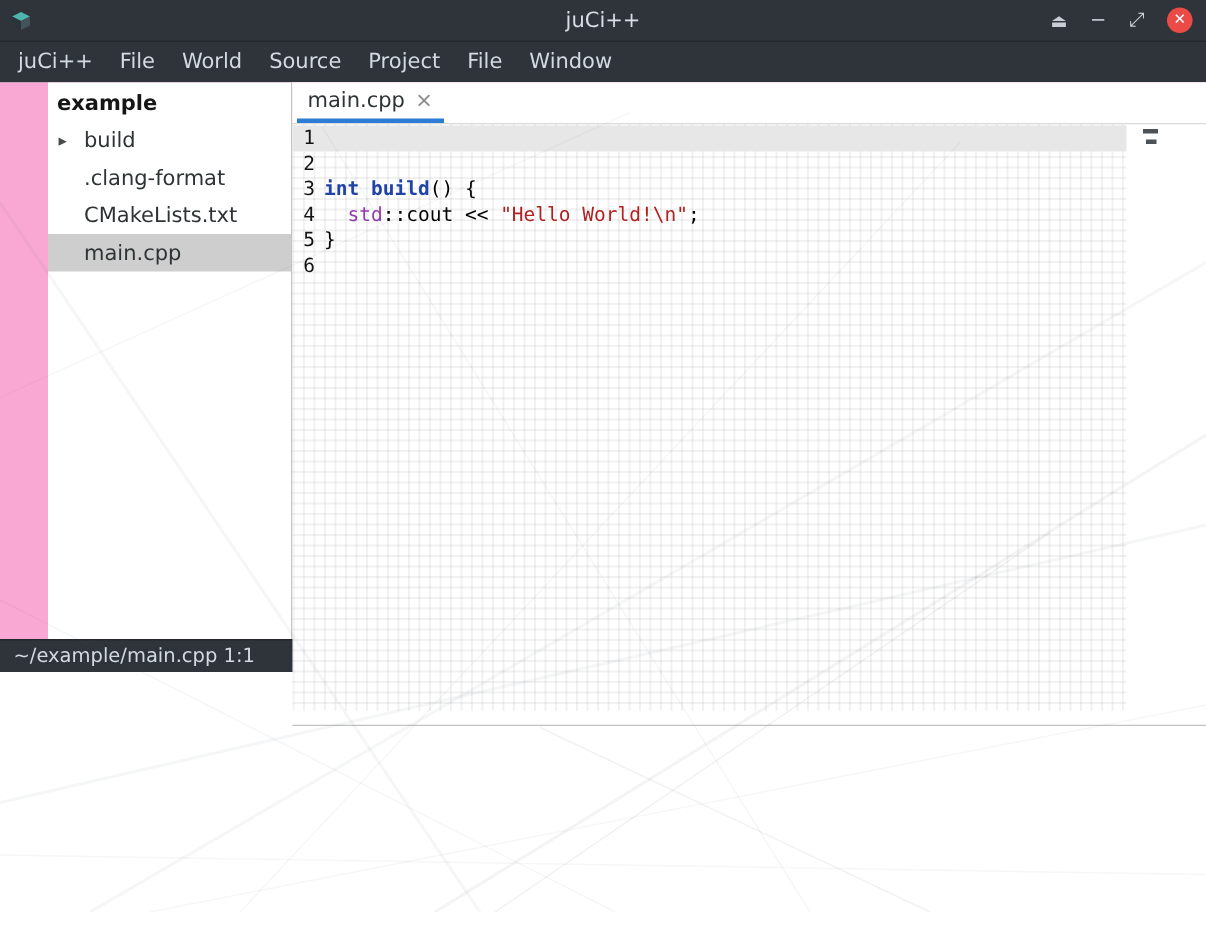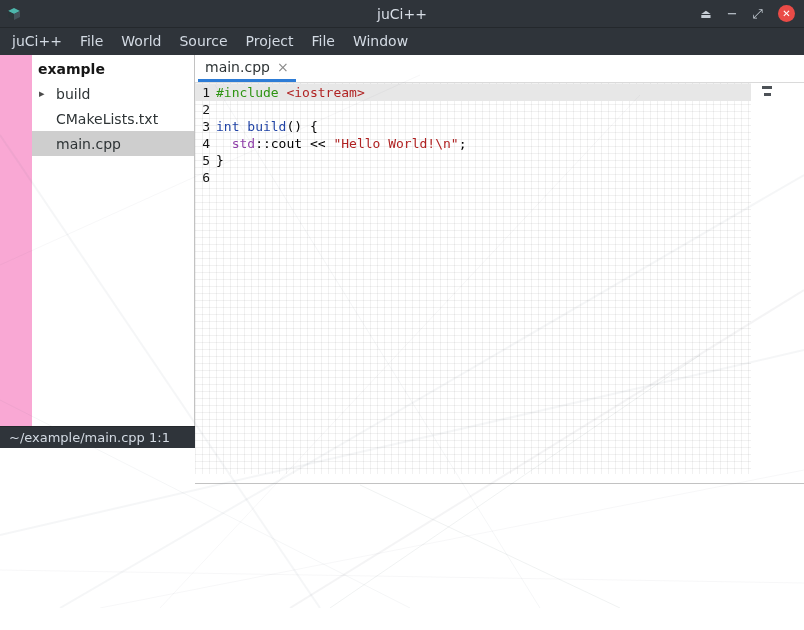--- a/index.html
+++ b/index.html
@@ -69,21 +69,21 @@
       linear-gradient(to bottom, rgba(0,0,0,0.055) 1px, transparent 1px);
     background-size:7px 7px;
   }
   .line{display:flex;height:17px;}
   .line.hl{background:#e7e7e7;}
   .ln{flex:0 0 13px;width:13px;text-align:right;color:#141414;margin-right:6px;padding-left:2px;}
   .code{white-space:pre;color:var(--c-p,#000);}
   :root{--c-pre:#2e9412;--c-str:#b02222;--c-kw:#2043a5;--c-ns:#8f3fa8;--c-p:#000000;}
   .tok-pre{color:var(--c-pre);}
   .tok-str{color:var(--c-str);}
-  .tok-kw{color:var(--c-kw);font-weight:normal;}
+  .tok-kw{color:var(--c-kw);font-weight:bold;}
   .tok-ns{color:var(--c-ns);font-weight:normal;}
   .tok-p{color:var(--c-p);}
 
   .overview{position:absolute;left:565px;top:2px;width:20px;height:20px;}
   .overview .mark{position:absolute;background:#4d5257;}
   .overview .m1{left:2px;top:1px;width:10px;height:3px;}
   .overview .m2{left:4px;top:8px;width:7px;height:3px;}
 
   .bottom-panel{flex:1 1 auto;background:#fff;border-top:1px solid #c2c2c2;}
 
@@ -135,20 +135,23 @@
   <div class="content">
 
     <div class="sidebar">
       <div class="sidebar-header">example</div>
       <div id="tree">
           <div class="tree-item">
             <span class="expander">▸</span>
             <span>build</span>
           </div>
           <div class="tree-item">
+            <span>.clang-format</span>
+          </div>
+          <div class="tree-item">
             <span>CMakeLists.txt</span>
           </div>
           <div class="tree-item selected">
             <span>main.cpp</span>
           </div>
         </div>
     </div>
 
     <div class="main">
 
@@ -156,21 +159,20 @@
         <div class="tab active">
           <span>main.cpp</span>
           <span class="tab-close">×</span>
         </div>
       </div>
 
       <div class="editor">
         <div class="code-region" id="code-region">
             <div class="line hl">
               <span class="ln">1</span>
-              <span class="code"><span class="tok-pre">#include</span><span class="tok-p"> </span><span class="tok-str">&lt;iostream&gt;</span></span>
             </div>
             <div class="line">
               <span class="ln">2</span>
               <span class="code"></span>
             </div>
             <div class="line">
               <span class="ln">3</span>
               <span class="code"><span class="tok-kw">int</span><span class="tok-p"> </span><span class="tok-kw">build</span><span class="tok-p">() {</span></span>
             </div>
             <div class="line">

